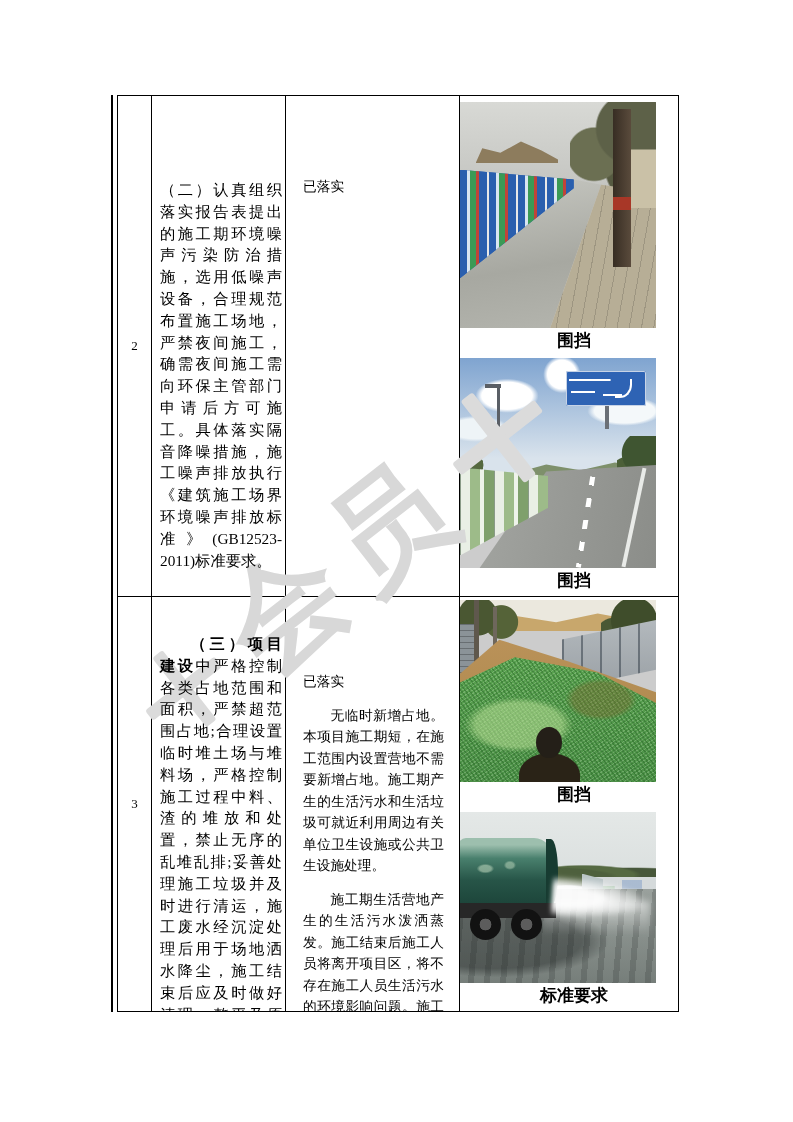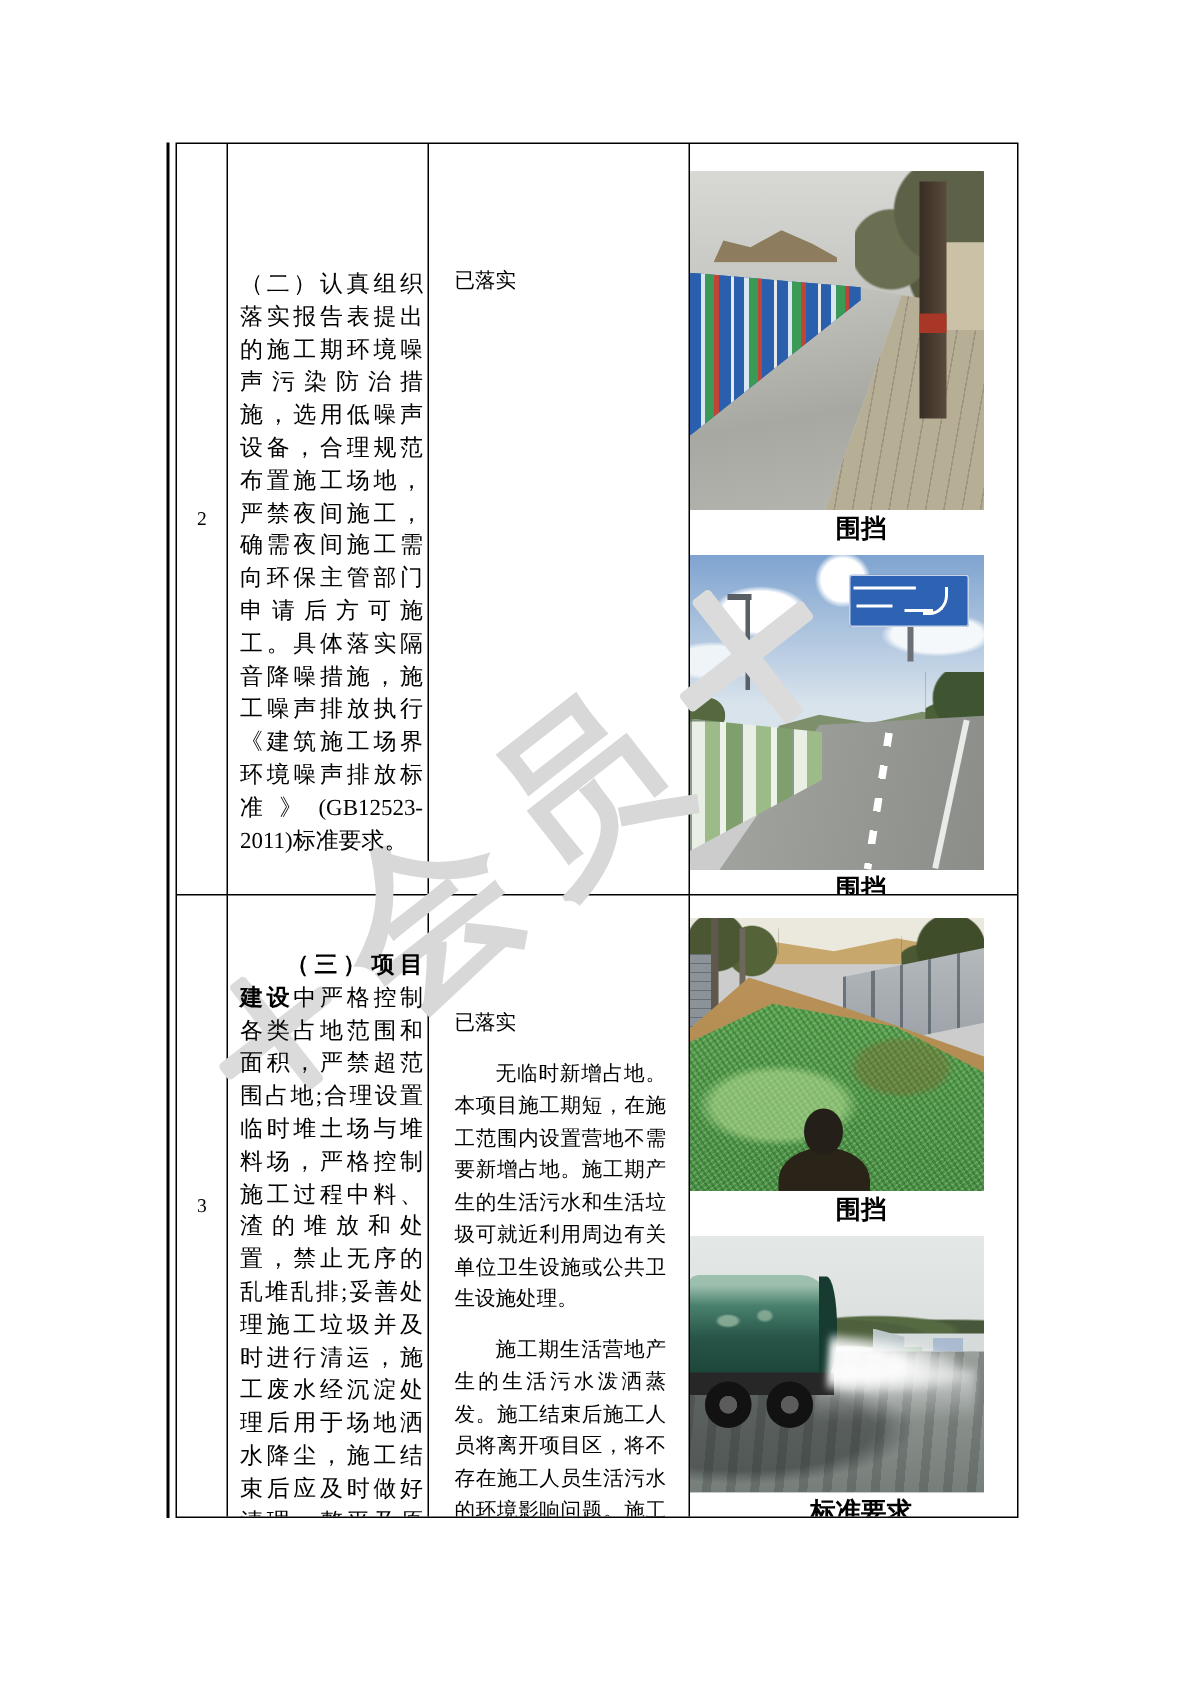--- a/index.html
+++ b/index.html
@@ -24,21 +24,21 @@
   .m3 b{font-weight:700;}
   .status{padding:0 3px 0 5px;}
   .status p{position:relative;z-index:10;margin:12px;font-size:13.7px;line-height:21.5px;
             text-align:justify;text-justify:inter-character;}
   .s2 .lead{padding-top:68px;}
   .s3 .lead{padding-top:62px;}
   .status p.ind{text-indent:2em;}
   
   .photocell{padding-top:6px;}
   .photocell.r3{padding-top:3px;}
-  .ph{width:228px;margin:12px auto 0 auto;}
+  .ph{width:228px;margin:0 auto 0 auto;}
   .ph + .ph{margin-top:5px;}
   .img{position:relative;overflow:hidden;background:#cccccc;}
   .img i{position:absolute;display:block;}
   figcaption{position:relative;z-index:10;text-align:center;font-size:17px;font-weight:700;
              line-height:25px;height:25px;}
   
   .imgA{width:196px;height:226px;}
   .a-sky{left:0;top:0;right:0;height:38%;background:linear-gradient(#d8d9d5,#c4c5c1);}
   .a-hill{left:8%;top:17%;width:42%;height:10%;background:#8d7c5d;
           clip-path:polygon(0 100%,8% 35%,30% 55%,55% 5%,80% 45%,100% 85%,100% 100%);}

